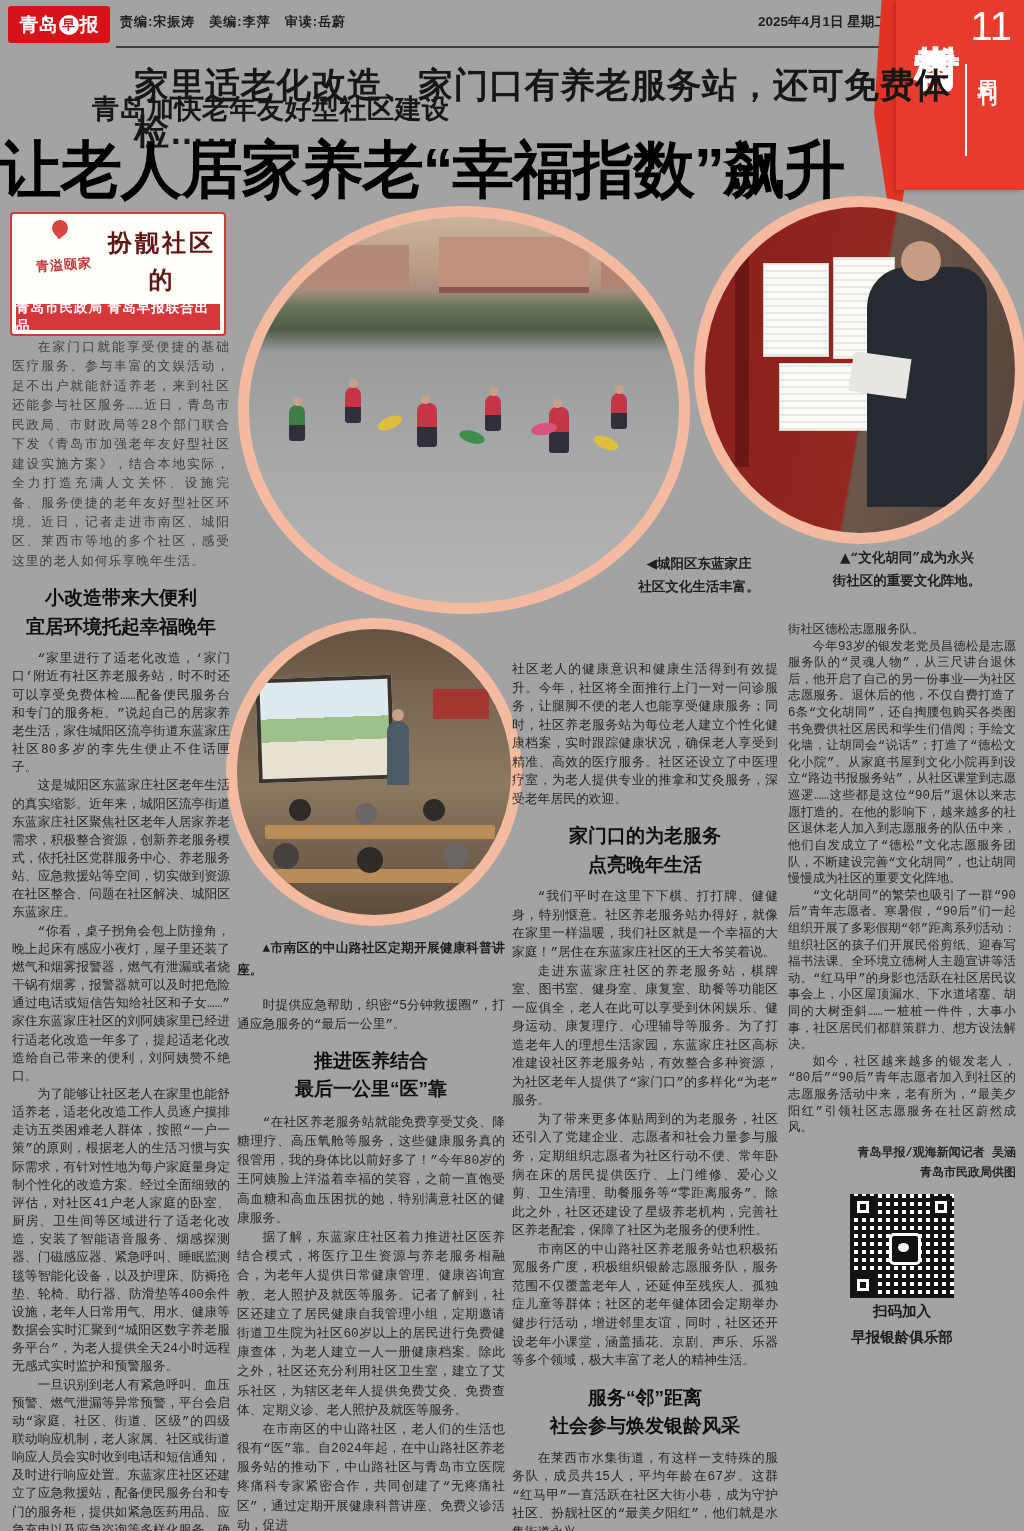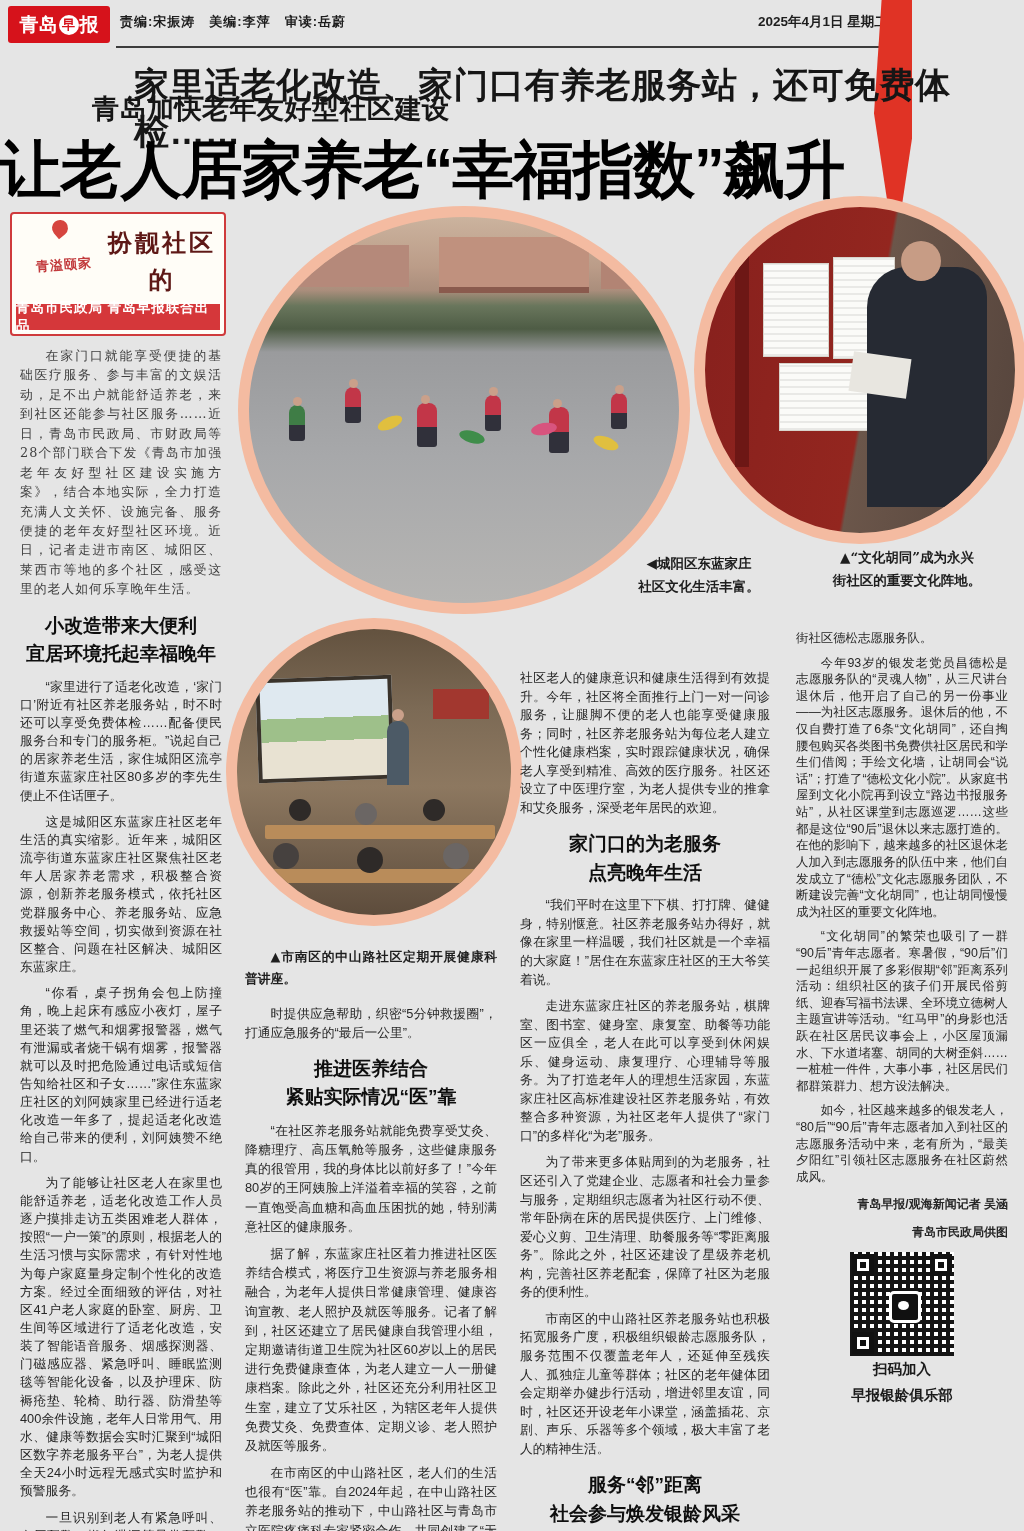--- a/index.html
+++ b/index.html
@@ -1,16 +1,16 @@
 <!DOCTYPE html>
 <html lang="zh"><head>
 <meta charset="utf-8">
 <style>
   html,body{margin:0;padding:0;}
-  .page{position:relative;width:1024px;height:1531px;background:#e5e5e5;overflow:hidden;
+  .page{position:relative;width:1024px;height:1531px;background:#a3a3a3;overflow:hidden;
         font-family:"Liberation Sans",sans-serif;color:#222;}
   
   .masthead{position:absolute;left:8px;top:6px;width:102px;height:37px;background:#d6121b;
             border-radius:3px;display:flex;align-items:center;justify-content:center;gap:1px;
             color:#fff;font-weight:bold;font-size:19px;letter-spacing:0;}
   .masthead .emb{width:20px;height:20px;border-radius:50%;background:#fff;color:#d6121b;
             font-size:13px;display:flex;align-items:center;justify-content:center;font-weight:bold;}
   .ed-credits{position:absolute;left:120px;top:13px;font-size:13px;font-weight:bold;color:#1d1d1d;letter-spacing:1px;}
   .issue-date{position:absolute;left:758px;top:13px;font-size:13.5px;font-weight:bold;color:#1d1d1d;}
   .head-rule{position:absolute;left:116px;top:46px;width:776px;height:2px;background:#3c3c3c;}
@@ -66,21 +66,21 @@
      background-image:linear-gradient(180deg,#dfe9f0 0 38%,#9ec08a 38% 62%,#e8e2d2 62% 100%);transform:rotate(-2deg);}
   .desk{position:absolute;height:14px;background:#b98c5a;border-radius:2px;}
   .head{position:absolute;width:22px;height:22px;border-radius:50%;background:#2e2a28;}
   .teacher{position:absolute;left:150px;top:92px;width:22px;height:64px;border-radius:10px 10px 0 0;background:#4c5a66;}
   .teacher::before{content:"";position:absolute;left:5px;top:-12px;width:12px;height:12px;border-radius:50%;background:#caa08a;}
   
   .photo-cap{position:absolute;font-family:"DejaVu Serif",serif;font-weight:700;font-size:13.5px;color:#1e1e1e;
      line-height:1.7;text-align:center;}
   
   .col{position:absolute;text-align:justify;color:#262626;font-size:12.8px;}
-  .col p{margin:8px;text-indent:2em;}
+  .col p{margin:0;text-indent:2em;font-family:Liberation Mono, monospace;}
   .col-1{left:12px;top:338px;width:218px;line-height:1.42;}
   .col-2{left:237px;top:938px;width:268px;line-height:1.5;}
   .col-3{left:512px;top:661px;width:266px;line-height:1.45;}
   .col-4{left:788px;top:622px;width:228px;line-height:1.34;font-size:12.4px;}
   .intro{font-family:"DejaVu Serif",serif;color:#3e3e3e;letter-spacing:1px;line-height:1.52;}
   .sec-head{text-align:center;font-weight:900;font-size:19px;line-height:1.5;color:#0e0e0e;
      margin:13px 0 9px;text-indent:0;font-family:"Liberation Sans",sans-serif;}
   .sec-head span{display:block;text-indent:0;}
   .cap-inline{font-family:"DejaVu Serif",serif;font-weight:700;color:#1e1e1e;margin-bottom:14px !important;line-height:1.7;}
   .byline{text-align:right;font-weight:bold;font-size:12px;text-indent:0 !important;margin-top:6px !important;line-height:1.7;}
@@ -104,20 +104,25 @@
   <div class="masthead">
     <span>青岛</span>
       <span class="emb">早</span>
       <span>报</span>
   </div>
   <div class="ed-credits">责编:宋振涛　美编:李萍　审读:岳蔚</div>
   <div class="issue-date">2025年4月1日 星期二</div>
   <div class="head-rule"></div>
 
   <div class="ribbon"></div>
+  <div class="banner">
+    <div class="banner-title" style="writing-mode:vertical-rl;">常青树</div>
+    <div class="banner-num">11</div>
+    <div class="banner-weekly">周刊</div>
+  </div>
 
   <div class="kicker1">家里适老化改造、家门口有养老服务站，还可免费体检……</div>
   <div class="kicker2">青岛加快老年友好型社区建设</div>
   <div class="main-title">让老人居家养老“幸福指数”飙升</div>
 
   <div class="brand-box">
     <div class="swirl">
       <i class="s1"></i>
         <i class="s2"></i>
         <i class="s3"></i>
@@ -189,21 +194,21 @@
     <p>“你看，桌子拐角会包上防撞角，晚上起床有感应小夜灯，屋子里还装了燃气和烟雾报警器，燃气有泄漏或者烧干锅有烟雾，报警器就可以及时把危险通过电话或短信告知给社区和子女……”家住东蓝家庄社区的刘阿姨家里已经进行适老化改造一年多了，提起适老化改造给自己带来的便利，刘阿姨赞不绝口。</p>
     <p>为了能够让社区老人在家里也能舒适养老，适老化改造工作人员逐户摸排走访五类困难老人群体，按照“一户一策”的原则，根据老人的生活习惯与实际需求，有针对性地为每户家庭量身定制个性化的改造方案。经过全面细致的评估，对社区41户老人家庭的卧室、厨房、卫生间等区域进行了适老化改造，安装了智能语音服务、烟感探测器、门磁感应器、紧急呼叫、睡眠监测毯等智能化设备，以及护理床、防褥疮垫、轮椅、助行器、防滑垫等400余件设施，老年人日常用气、用水、健康等数据会实时汇聚到“城阳区数字养老服务平台”，为老人提供全天24小时远程无感式实时监护和预警服务。</p>
     <p>一旦识别到老人有紧急呼叫、血压预警、燃气泄漏等异常预警，平台会启动“家庭、社区、街道、区级”的四级联动响应机制，老人家属、社区或街道响应人员会实时收到电话和短信通知，及时进行响应处置。东蓝家庄社区还建立了应急救援站，配备便民服务台和专门的服务柜，提供如紧急医药用品、应急充电以及应急咨询等多样化服务。确保在警报触发时，应急救援团队能够迅速反应并及</p>
   </div>
 
   <div class="col col-2">
     <p class="cap-inline">▲市南区的中山路社区定期开展健康科普讲座。</p>
     <p>时提供应急帮助，织密“5分钟救援圈”，打通应急服务的“最后一公里”。</p>
     <div class="sec-head">
       <span>推进医养结合</span>
-      <span>紧贴实际情况“医”靠</span>
+      <span>最后一公里“医”靠</span>
     </div>
     <p>“在社区养老服务站就能免费享受艾灸、降糖理疗、高压氧舱等服务，这些健康服务真的很管用，我的身体比以前好多了！”今年80岁的王阿姨脸上洋溢着幸福的笑容，之前一直饱受高血糖和高血压困扰的她，特别满意社区的健康服务。</p>
     <p>据了解，东蓝家庄社区着力推进社区医养结合模式，将医疗卫生资源与养老服务相融合，为老年人提供日常健康管理、健康咨询宣教、老人照护及就医等服务。记者了解到，社区还建立了居民健康自我管理小组，定期邀请街道卫生院为社区60岁以上的居民进行免费健康查体，为老人建立一人一册健康档案。除此之外，社区还充分利用社区卫生室，建立了艾乐社区，为辖区老年人提供免费艾灸、免费查体、定期义诊、老人照护及就医等服务。</p>
     <p>在市南区的中山路社区，老人们的生活也很有“医”靠。自2024年起，在中山路社区养老服务站的推动下，中山路社区与青岛市立医院疼痛科专家紧密合作，共同创建了“无疼痛社区”，通过定期开展健康科普讲座、免费义诊活动，促进</p>
   </div>
 
   <div class="col col-3">
     <p style="text-indent:0;">社区老人的健康意识和健康生活得到有效提升。今年，社区将全面推行上门一对一问诊服务，让腿脚不便的老人也能享受健康服务；同时，社区养老服务站为每位老人建立个性化健康档案，实时跟踪健康状况，确保老人享受到精准、高效的医疗服务。社区还设立了中医理疗室，为老人提供专业的推拿和艾灸服务，深受老年居民的欢迎。</p>
     <div class="sec-head">
       <span>家门口的为老服务</span>

